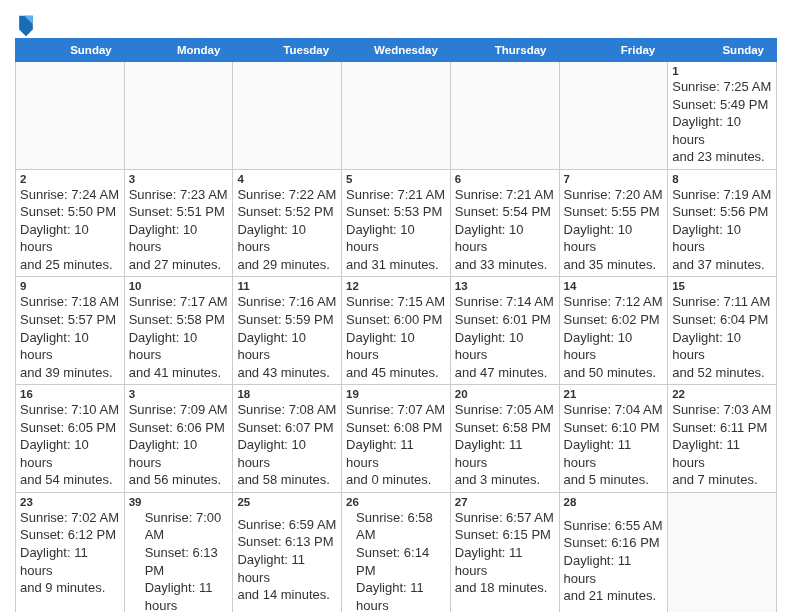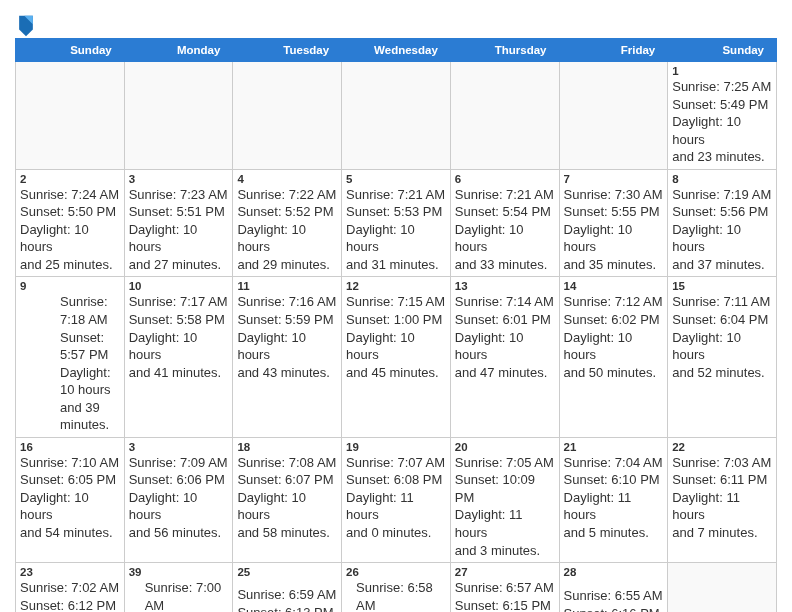--- a/index.html
+++ b/index.html
@@ -165,37 +165,37 @@
           </td>
           <td>
             <div class="day-number">6</div>
             <div class="day-info" style="white-space: pre-line;">Sunrise: 7:21 AM
 Sunset: 5:54 PM
 Daylight: 10 hours
 and 33 minutes.</div>
           </td>
           <td>
             <div class="day-number">7</div>
-            <div class="day-info" style="white-space: pre-line;">Sunrise: 7:30 AM
+            <div class="day-info" style="white-space: pre-line;">Sunrise: 7:20 AM
 Sunset: 5:55 PM
 Daylight: 10 hours
 and 35 minutes.</div>
           </td>
           <td>
             <div class="day-number">8</div>
             <div class="day-info" style="white-space: pre-line;">Sunrise: 7:19 AM
 Sunset: 5:56 PM
 Daylight: 10 hours
 and 37 minutes.</div>
           </td>
         </tr>
         <tr>
           <td>
             <div class="day-number">9</div>
-            <div class="day-info" style="white-space: pre-line; margin-left: 40px;">Sunrise: 7:18 AM
+            <div class="day-info" style="white-space: pre-line;">Sunrise: 7:18 AM
 Sunset: 5:57 PM
 Daylight: 10 hours
 and 39 minutes.</div>
           </td>
           <td>
             <div class="day-number">10</div>
             <div class="day-info" style="white-space: pre-line;">Sunrise: 7:17 AM
 Sunset: 5:58 PM
 Daylight: 10 hours
 and 41 minutes.</div>
@@ -203,21 +203,21 @@
           <td>
             <div class="day-number">11</div>
             <div class="day-info" style="white-space: pre-line;">Sunrise: 7:16 AM
 Sunset: 5:59 PM
 Daylight: 10 hours
 and 43 minutes.</div>
           </td>
           <td>
             <div class="day-number">12</div>
             <div class="day-info" style="white-space: pre-line;">Sunrise: 7:15 AM
-Sunset: 1:00 PM
+Sunset: 6:00 PM
 Daylight: 10 hours
 and 45 minutes.</div>
           </td>
           <td>
             <div class="day-number">13</div>
             <div class="day-info" style="white-space: pre-line;">Sunrise: 7:14 AM
 Sunset: 6:01 PM
 Daylight: 10 hours
 and 47 minutes.</div>
           </td>
@@ -261,21 +261,21 @@
           <td>
             <div class="day-number">19</div>
             <div class="day-info" style="white-space: pre-line;">Sunrise: 7:07 AM
 Sunset: 6:08 PM
 Daylight: 11 hours
 and 0 minutes.</div>
           </td>
           <td>
             <div class="day-number">20</div>
             <div class="day-info" style="white-space: pre-line;">Sunrise: 7:05 AM
-Sunset: 10:09 PM
+Sunset: 6:58 PM
 Daylight: 11 hours
 and 3 minutes.</div>
           </td>
           <td>
             <div class="day-number">21</div>
             <div class="day-info" style="white-space: pre-line;">Sunrise: 7:04 AM
 Sunset: 6:10 PM
 Daylight: 11 hours
 and 5 minutes.</div>
           </td>

